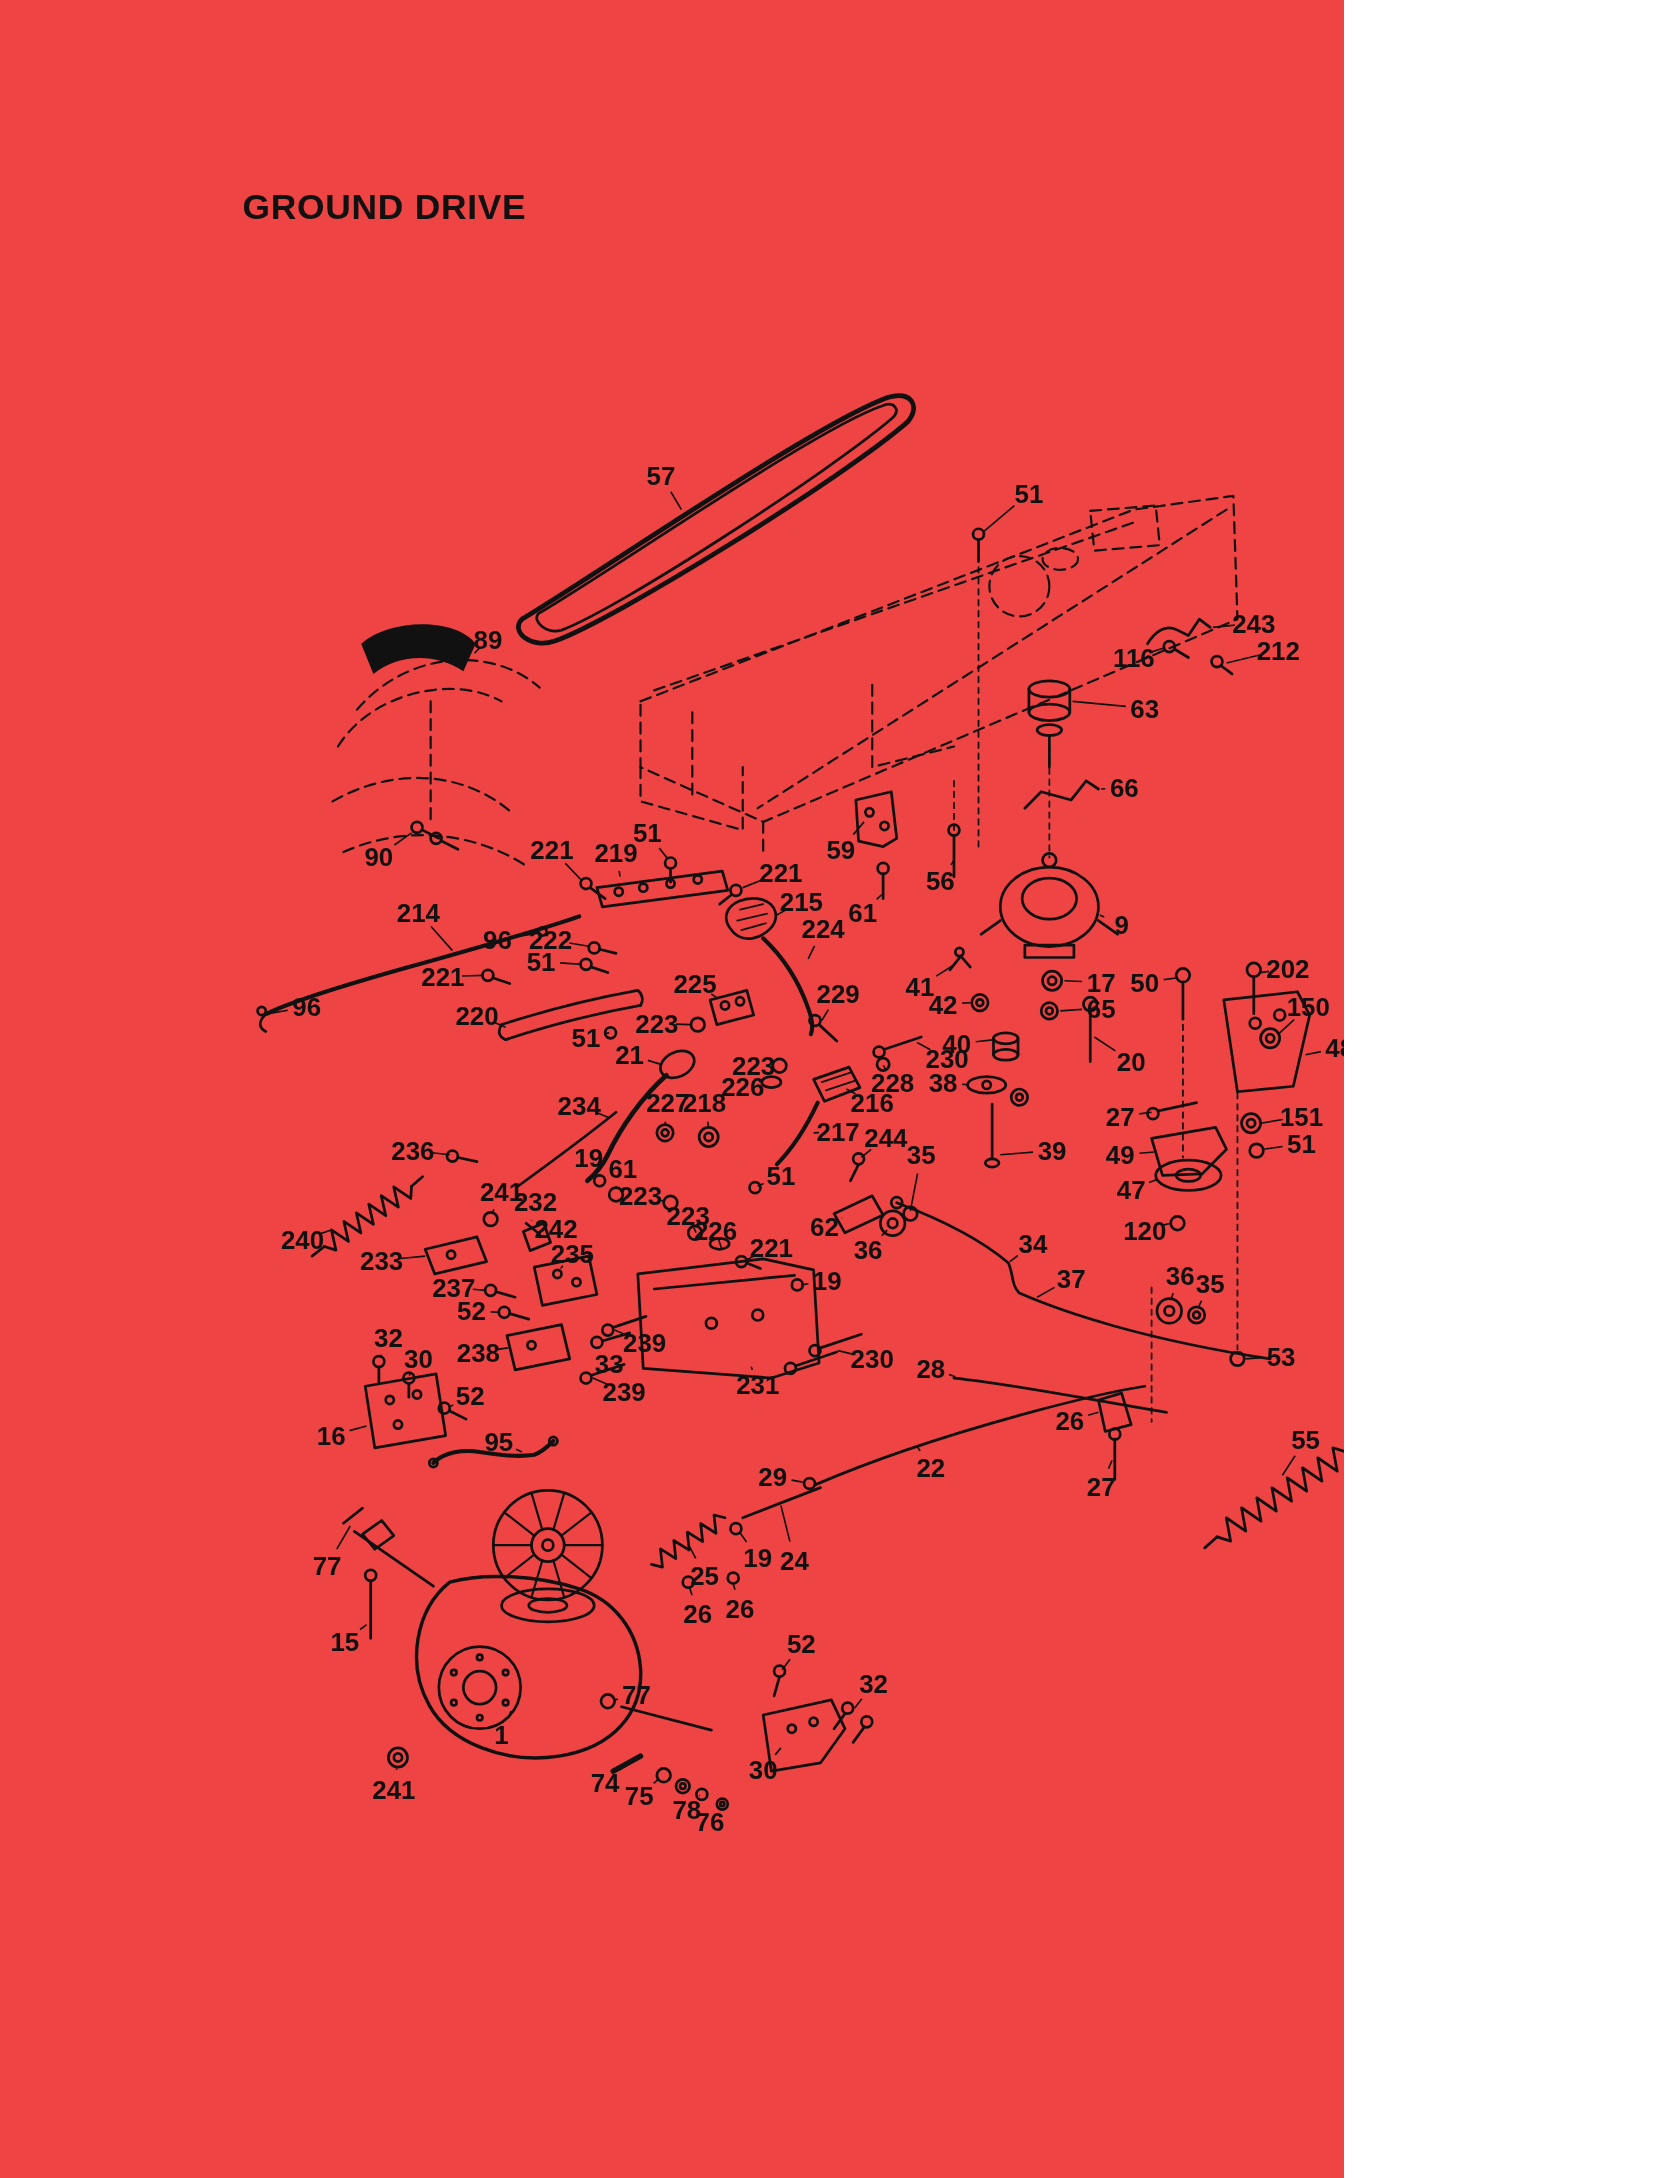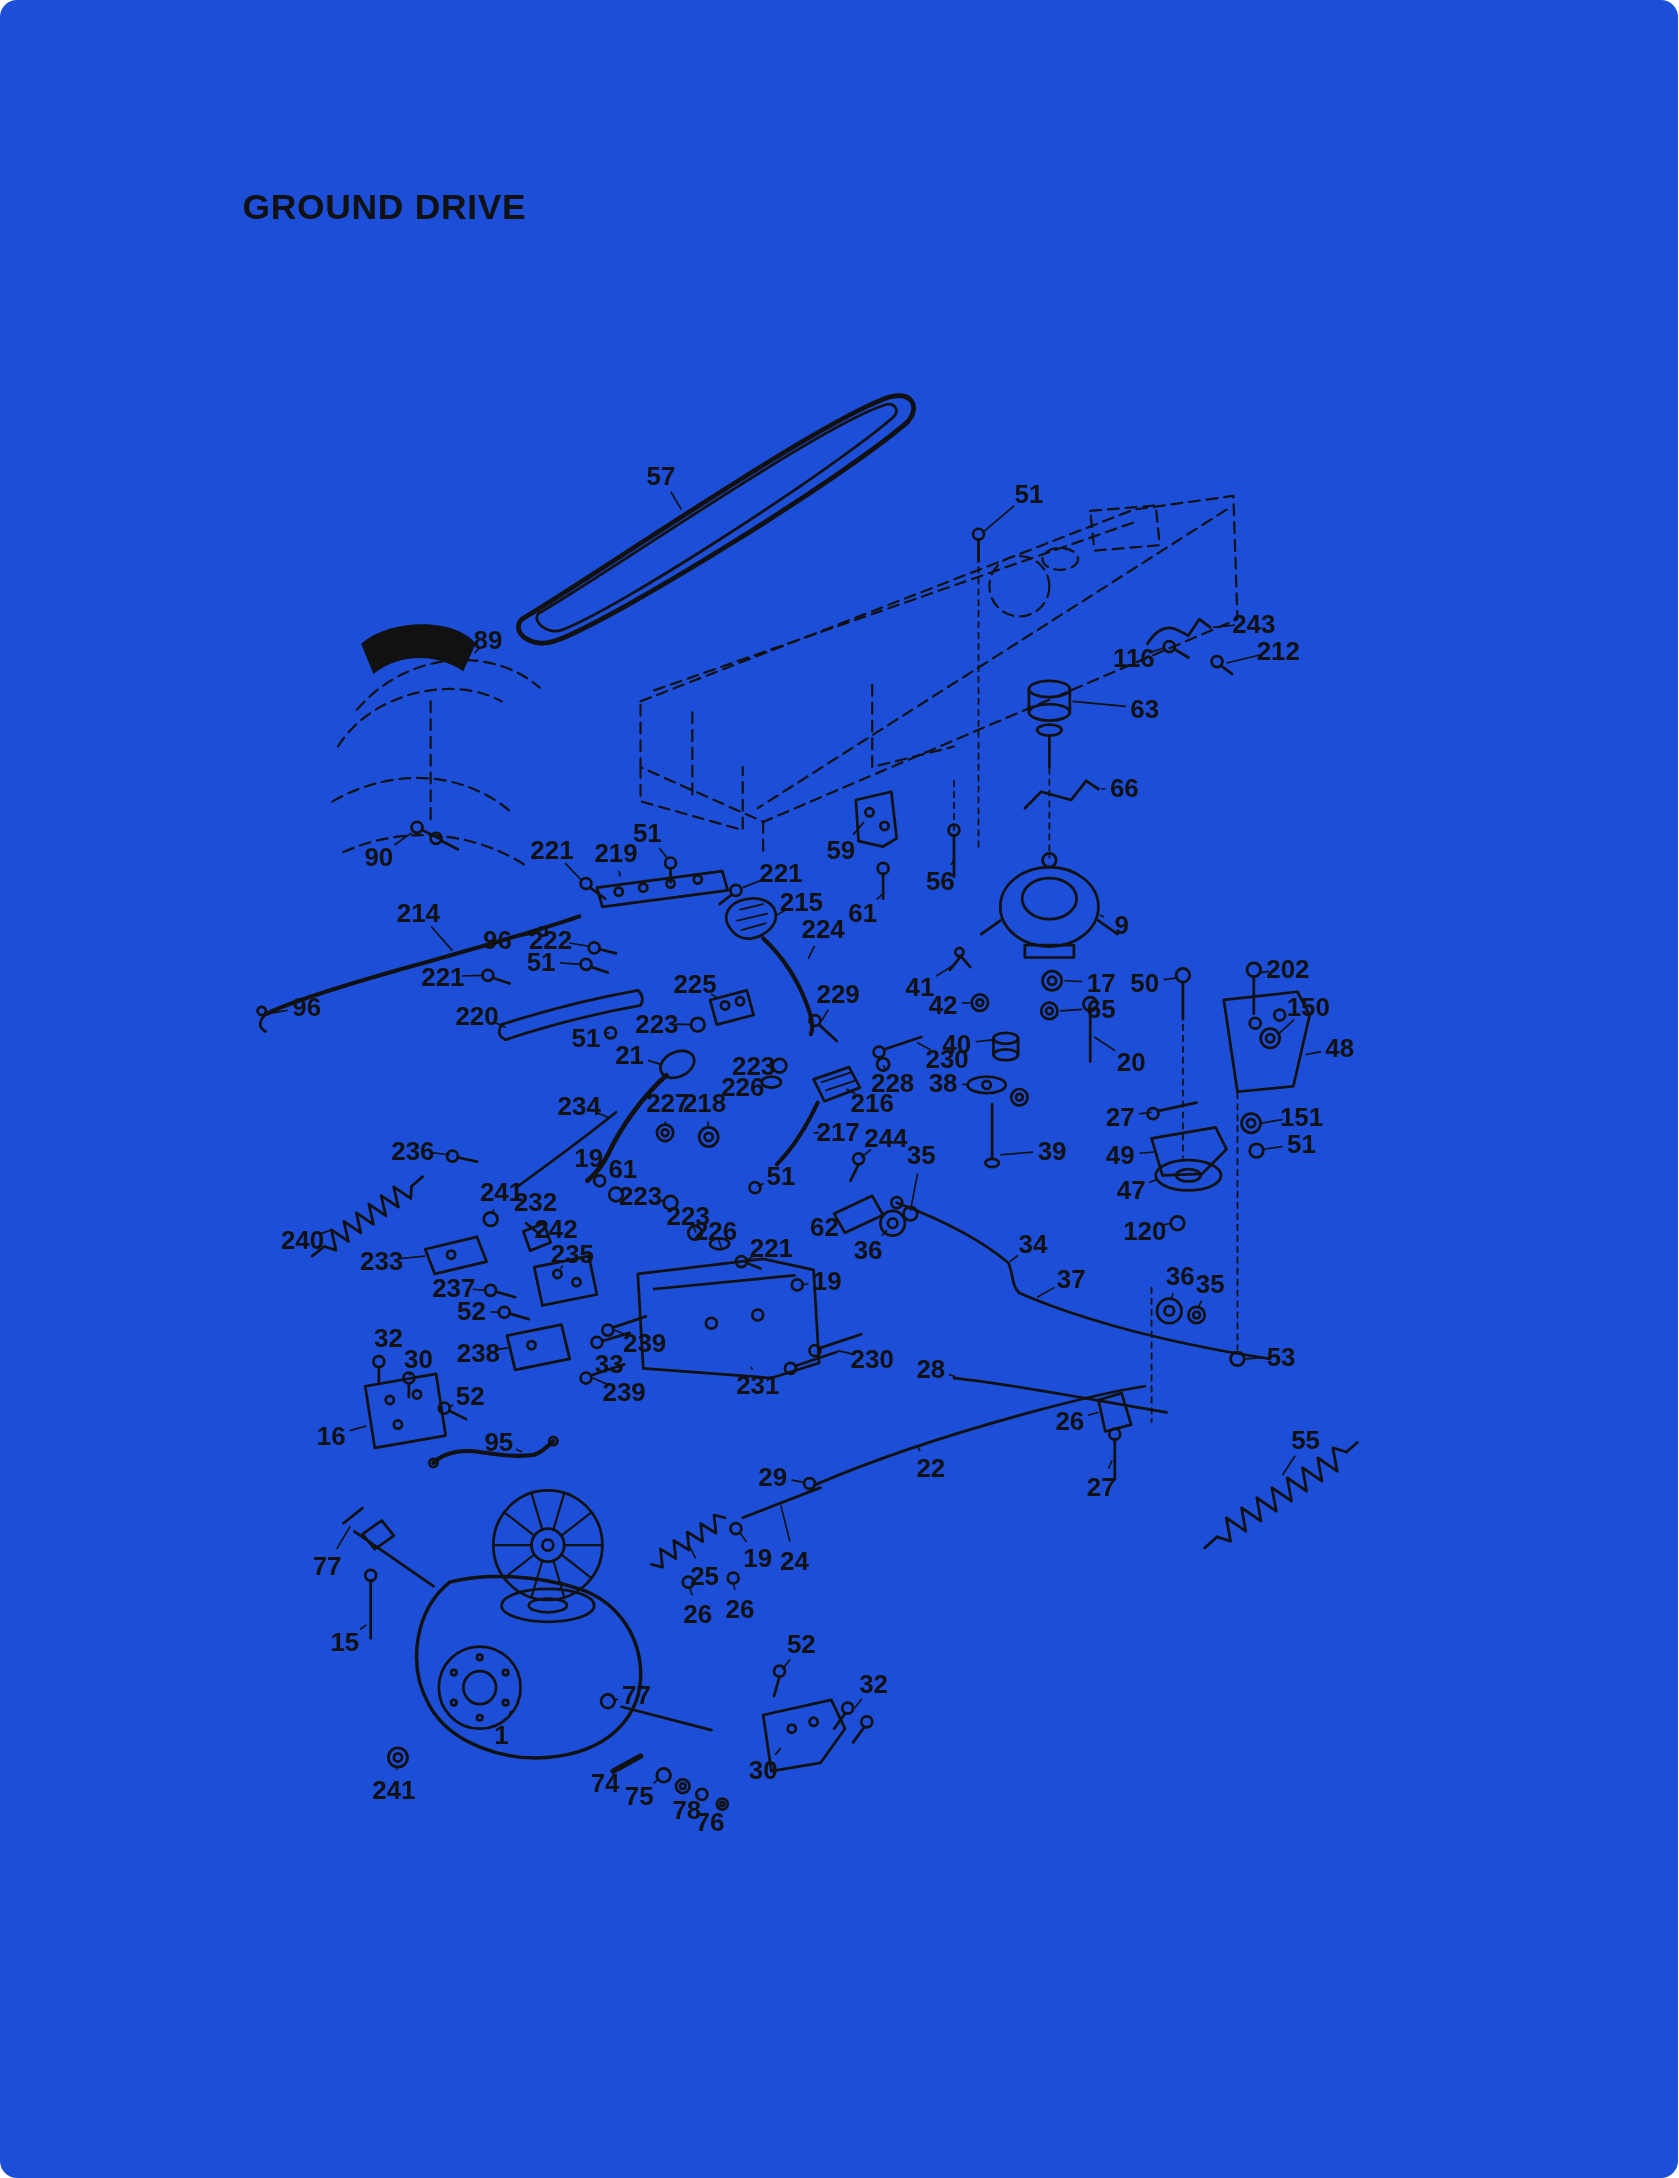--- a/index.html
+++ b/index.html
@@ -1,16 +1,16 @@
 <!DOCTYPE html>
 <html><head>
 <meta charset="utf-8">
 <style>
   html,body{margin:0;padding:0;background:#fff;}
-  .page{width:1678px;height:2178px;background:#1d4ed8;position:relative;overflow:hidden;border-radius:17px;}
+  .page{width:1344px;height:2178px;background:#ef4444;position:relative;overflow:hidden;}
   svg{display:block;}
   #page-title-text{font:bold 26px "Liberation Sans",sans-serif;fill:#111;text-anchor:start;letter-spacing:.5px;}
   .callout{font:bold 19px "Liberation Sans",sans-serif;fill:#111;text-anchor:middle;}
   .art{stroke:#111;fill:none;stroke-width:2;stroke-linecap:round;stroke-linejoin:round;}
   .dash{stroke-dasharray:8 5;stroke-width:1.6;}
   .dash2{stroke-dasharray:4 4;stroke-width:1.3;}
   .fillblk{fill:#111;stroke:none;}
   #leaders line{stroke:#111;stroke-width:1.2;}
 </style>
 </head>

